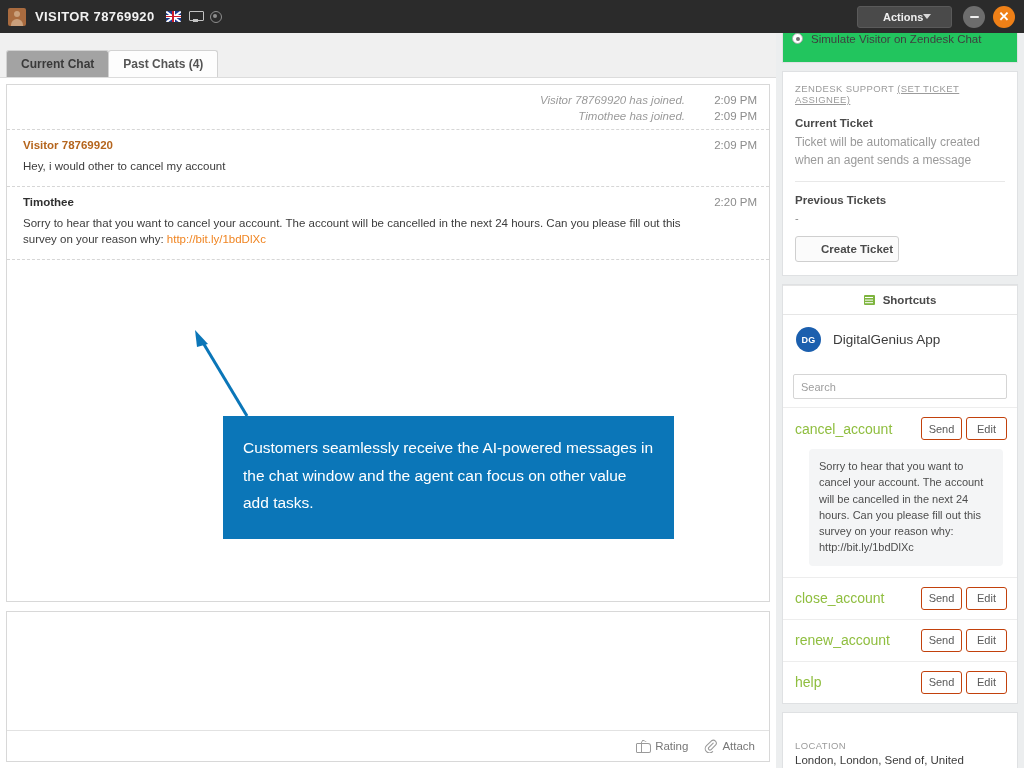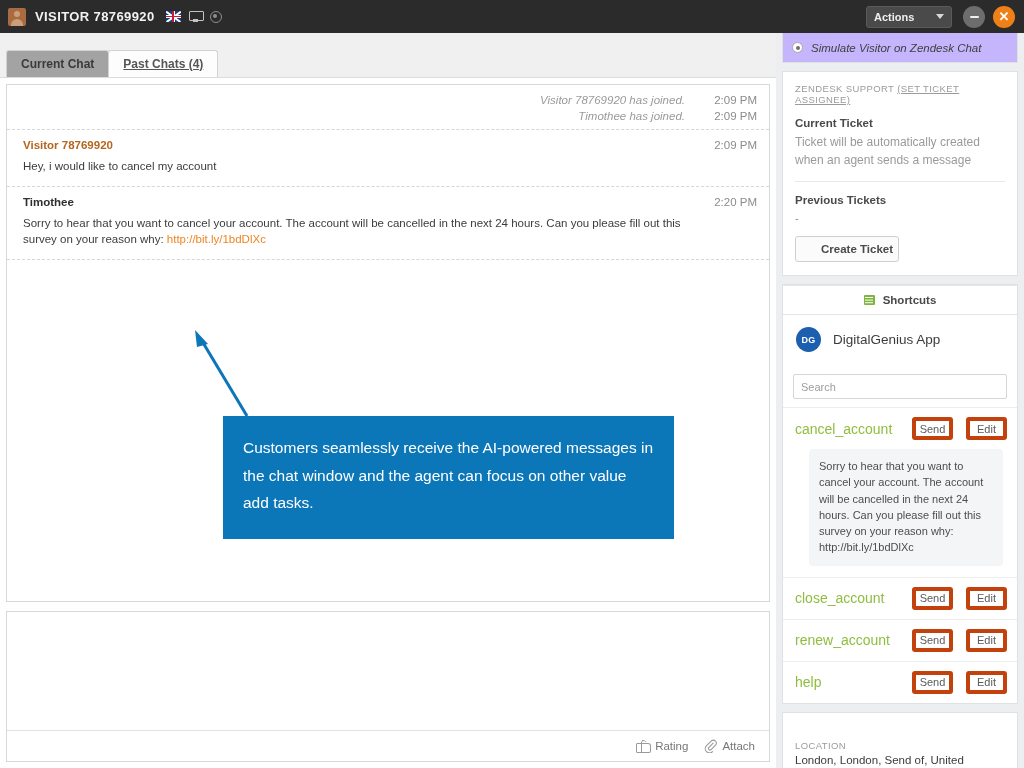--- a/index.html
+++ b/index.html
@@ -67,24 +67,24 @@
     width: 12px; height: 12px; margin-left: 8px; flex: none;
     border: 1.6px solid #8e8e8e; border-radius: 50%; position: relative;
   }
   .rec-icon::after {
     content:""; position:absolute; left:2.4px; top:2.4px;
     width:4px; height:4px; border-radius:50%; background:#8e8e8e;
   }
 
   #titlebar .spacer { flex: 1 1 auto; }
   #actions-btn {
-    width: 86px; height: 22px; margin-right: 11px;
+    width: 95px; height: 22px; margin-right: 11px;
     background: #4a4a4a; border: 1px solid #5a5a5a; border-radius: 3px;
     color: #efefef; font-size: 11px; font-weight: bold;
-    display: flex; align-items: center; padding: 0 7px; cursor: pointer;
+    display: flex; align-items: center; padding: 0 25px; cursor: pointer;
   }
   #actions-btn .caret {
     margin-left: auto;
     width: 0; height: 0; border-left: 4px solid transparent;
     border-right: 4px solid transparent; border-top: 5px solid #d8d8d8;
   }
   .circ-btn {
     width: 22px; height: 22px; border-radius: 50%;
     display: flex; align-items: center; justify-content: center;
     cursor: pointer; flex: none;
@@ -103,21 +103,21 @@
   }
   .tab {
     height: 27px; padding: 0 14px;
     display: flex; align-items: center;
     font-size: 12px; color: #4a4a4a; font-weight: bold;
     border: 1px solid #d2d2d2; border-bottom: none;
     border-radius: 3px 3px 0 0; margin-right: -1px;
     cursor: pointer; position: relative;
   }
   .tab.active { background: #a3a3a3; color: #3a3a3a; }
-  .tab.inactive { background: #fdfdfd; color: #555; text-decoration: underline; }
+  .tab.inactive { background: #fdfdfd; color: #555; }
 
   
   #transcript {
     position: absolute; top: 84px; left: 6px;
     width: 764px; height: 518px;
     background: #ffffff; border: 1px solid #d8d8d8;
     overflow: hidden;
   }
   .sysrow {
     display: flex; align-items: baseline;
@@ -194,22 +194,22 @@
     position: absolute; top: 33px; left: 776px;
     width: 248px; height: 735px;
     background: #eceeef; overflow: hidden;
   }
   .card {
     background: #fff; border: 1px solid #dfe1e3;
     margin: 0 6px 8px 6px;
   }
   #simulate-card {
     margin: 0 6px 8px 6px; height: 30px;
-    display: flex; align-items: center; padding-left: 9px;
-    background: #c4b5fd; border: 1px solid #dfe1e3; border-top: none; font-style: italic;
+    display: flex; padding-left: 9px;
+    background: #22c55e; border: 1px solid #dfe1e3; border-top: none;
   }
   .radio {
     width: 11px; height: 11px; border-radius: 50%;
     border: 1px solid #a8a8a8; background: #fff;
     position: relative; flex: none; margin-right: 8px;
   }
   .radio::after {
     content:""; position:absolute; left:2.5px; top:2.5px;
     width:4px; height:4px; border-radius:50%; background:#6f6f6f;
   }
@@ -266,22 +266,22 @@
     font-size: 11px; color: #555; padding: 0 7px;
     font-family: "Liberation Sans", sans-serif; background:#fff;
   }
   #search-input::placeholder { color: #9e9e9e; }
 
   .sc-item { border-top: 1px solid #ededed; padding: 9px 10px 9px 12px; }
   .sc-item:first-child { border-top: none; }
   .sc-top { display: flex; align-items: center; }
   .sc-name { font-size: 14px; color: #8fbe3f; flex: 1 1 auto; }
   .sc-btn {
-    width: 41px; height: 23px; margin-left: 13px;
-    background: #fff; border: 4px solid #c2410c; border-radius: 3px;
+    width: 41px; height: 23px; margin-left: 4px;
+    background: #fff; border: 1px solid #c2410c; border-radius: 3px;
     font-size: 11px; color: #5a5a5a; cursor: pointer;
     display: flex; align-items: center; justify-content: center; flex: none;
   }
   .sc-preview {
     margin: 9px 4px 2px 14px; padding: 9px 10px 10px 10px;
     background: #f4f5f6; border-radius: 4px;
     font-size: 11px; color: #4d4d4d; line-height: 1.48;
   }
 
   #visitor-card { padding: 10px 12px 6px 12px; }
@@ -341,21 +341,21 @@
       <div class="txt">Timothee has joined.</div>
       <div class="tm">2:09 PM</div>
     </div>
   </div>
 
   <div class="msg">
     <div class="hdr">
       <div class="who visitor">Visitor 78769920</div>
       <div class="tm">2:09 PM</div>
     </div>
-    <div class="body">Hey, i would like to cancel my account</div>
+    <div class="body">Hey, i would other to cancel my account</div>
   </div>
 
   <div class="msg">
     <div class="hdr">
       <div class="who agent">Timothee</div>
       <div class="tm">2:20 PM</div>
     </div>
     <div class="body"><span>Sorry to hear that you want to cancel your account. The account will be cancelled in the next 24 hours. Can you please fill out this survey on your reason why: </span><a href="#">http://bit.ly/1bdDlXc</a></div>
   </div>
 

